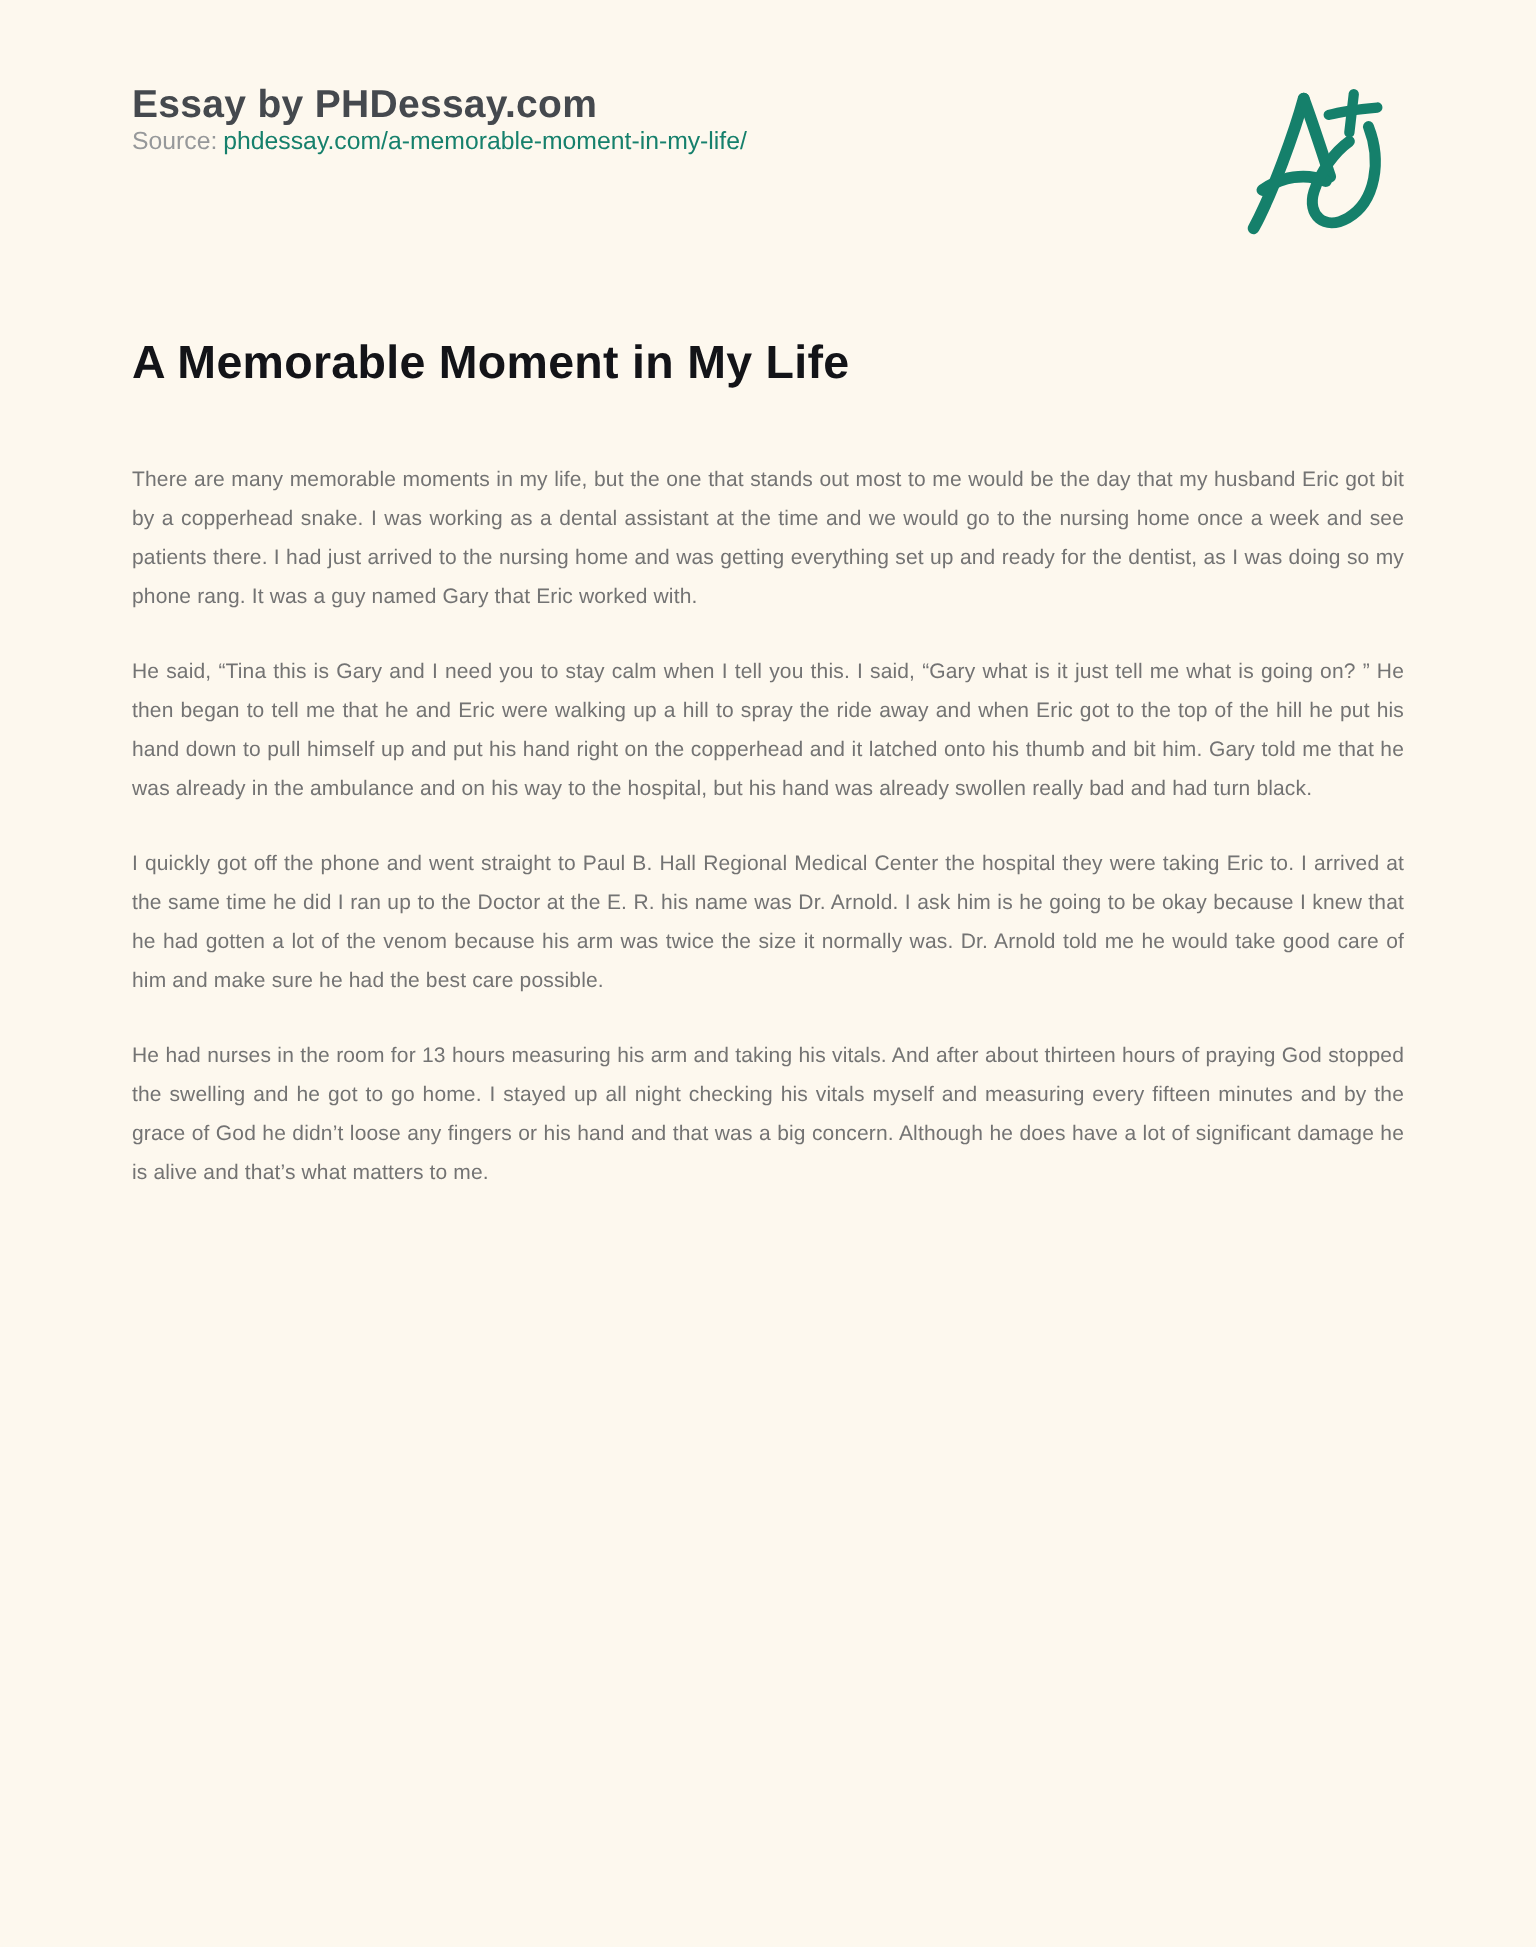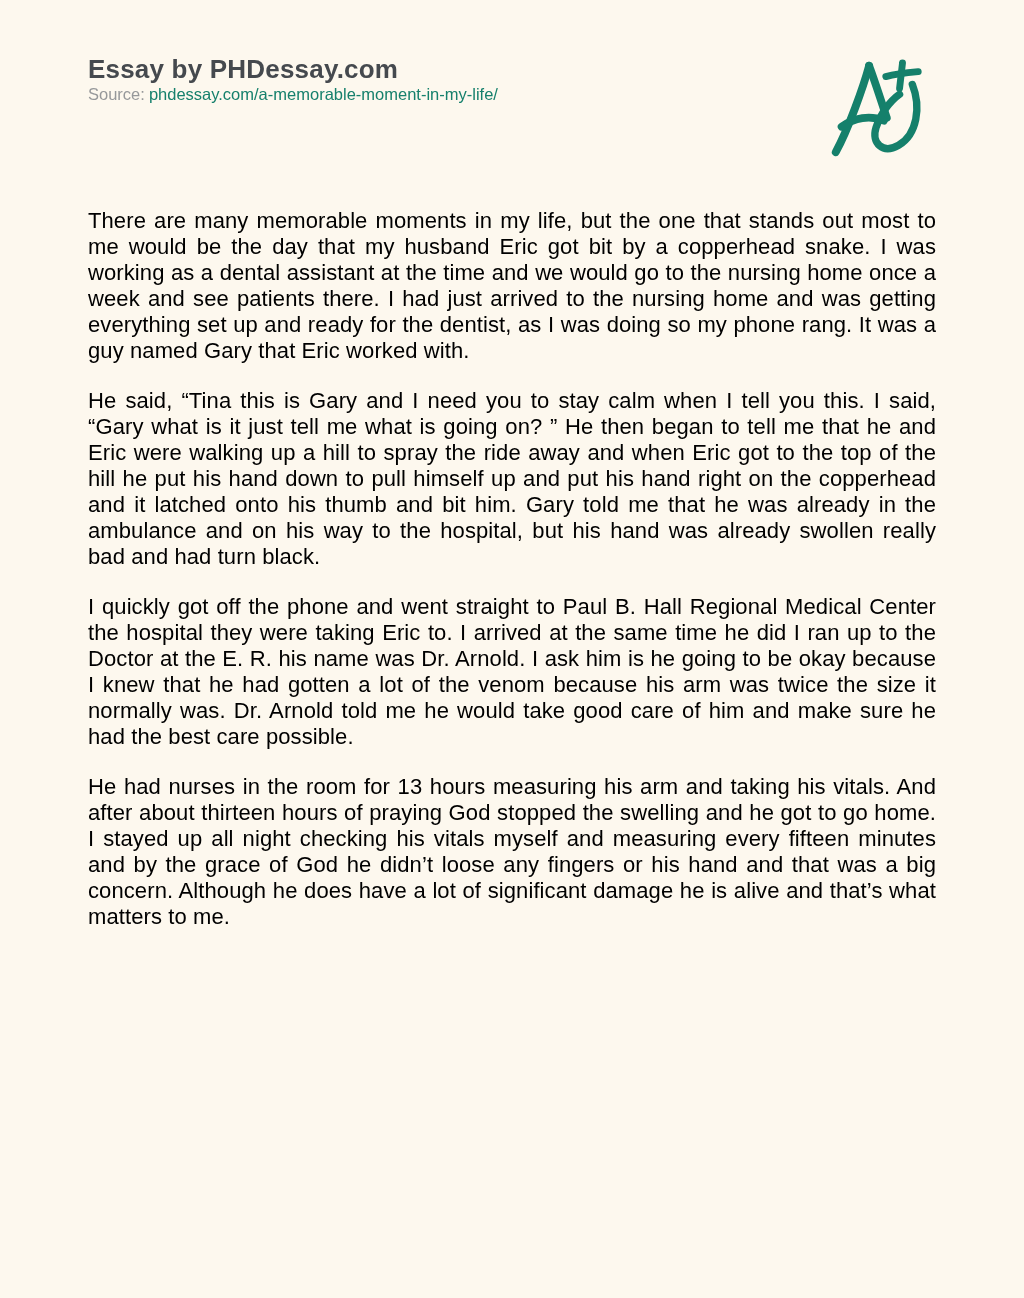--- a/index.html
+++ b/index.html
@@ -59,23 +59,23 @@
     font-weight: 700;
     color: #131418;
     letter-spacing: 0.2px;
   }
   
   .essay {
     margin-top: 46px;
   }
   .essay p {
     margin: 0 0 24px 0;
-    font-size: 22px;
+    font-size: 14px;
     line-height: 26px;
-    color: #000000;
+    color: #737373;
     text-align: justify;
     letter-spacing: 0.1px;
   }
 </style>
 </head>
 <body>
 
 <div class="page">
 
   <div class="header">
@@ -95,20 +95,21 @@
       <path d="M15,74 C28,65 44,62 58,68" stroke="#15806B" stroke-width="8" stroke-linecap="round"></path>
 
       <path d="M87,31 C96,54 92,82 73,93 C57,102 45,91 50,75 C54,62 64,48 74,41" stroke="#15806B" stroke-width="7.5" stroke-linecap="round"></path>
 
       <path d="M77,9 C76,18 75,27 74,35" stroke="#15806B" stroke-width="7" stroke-linecap="round"></path>
 
       <path d="M60,23 C71,20 82,19 93,18" stroke="#15806B" stroke-width="7" stroke-linecap="round"></path>
     </svg>
   </div>
 
+  <h1 class="title">A Memorable Moment in My Life</h1>
 
   <div class="essay">
     <p>There are many memorable moments in my life, but the one that stands out most to me would be the day that my husband Eric got bit by a copperhead snake. I was working as a dental assistant at the time and we would go to the nursing home once a week and see patients there. I had just arrived to the nursing home and was getting everything set up and ready for the dentist, as I was doing so my phone rang. It was a guy named Gary that Eric worked with.</p>
     <p>He said, “Tina this is Gary and I need you to stay calm when I tell you this. I said, “Gary what is it just tell me what is going on? ” He then began to tell me that he and Eric were walking up a hill to spray the ride away and when Eric got to the top of the hill he put his hand down to pull himself up and put his hand right on the copperhead and it latched onto his thumb and bit him. Gary told me that he was already in the ambulance and on his way to the hospital, but his hand was already swollen really bad and had turn black.</p>
     <p>I quickly got off the phone and went straight to Paul B. Hall Regional Medical Center the hospital they were taking Eric to. I arrived at the same time he did I ran up to the Doctor at the E. R. his name was Dr. Arnold. I ask him is he going to be okay because I knew that he had gotten a lot of the venom because his arm was twice the size it normally was. Dr. Arnold told me he would take good care of him and make sure he had the best care possible.</p>
     <p>He had nurses in the room for 13 hours measuring his arm and taking his vitals. And after about thirteen hours of praying God stopped the swelling and he got to go home. I stayed up all night checking his vitals myself and measuring every fifteen minutes and by the grace of God he didn’t loose any fingers or his hand and that was a big concern. Although he does have a lot of significant damage he is alive and that’s what matters to me.</p>
   </div>
 
 </div>
 

